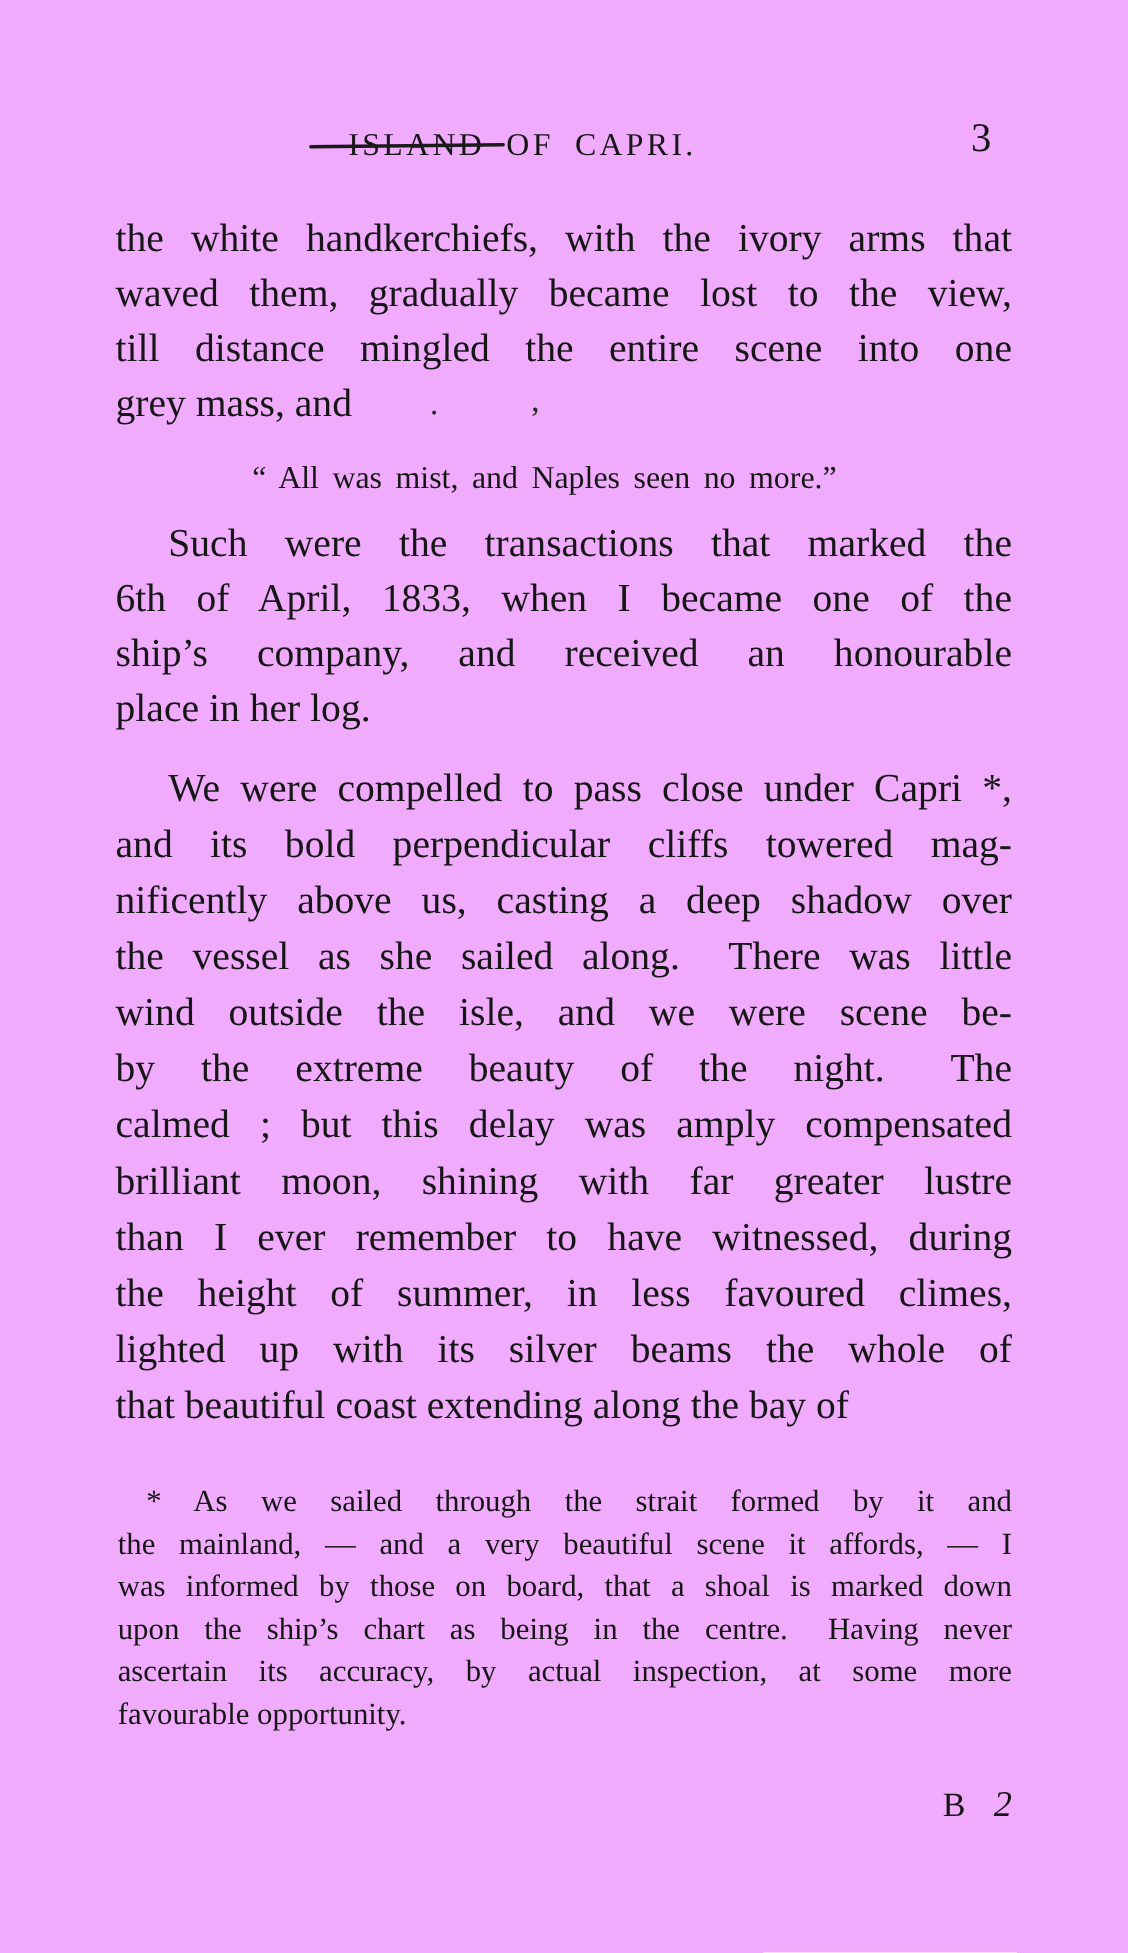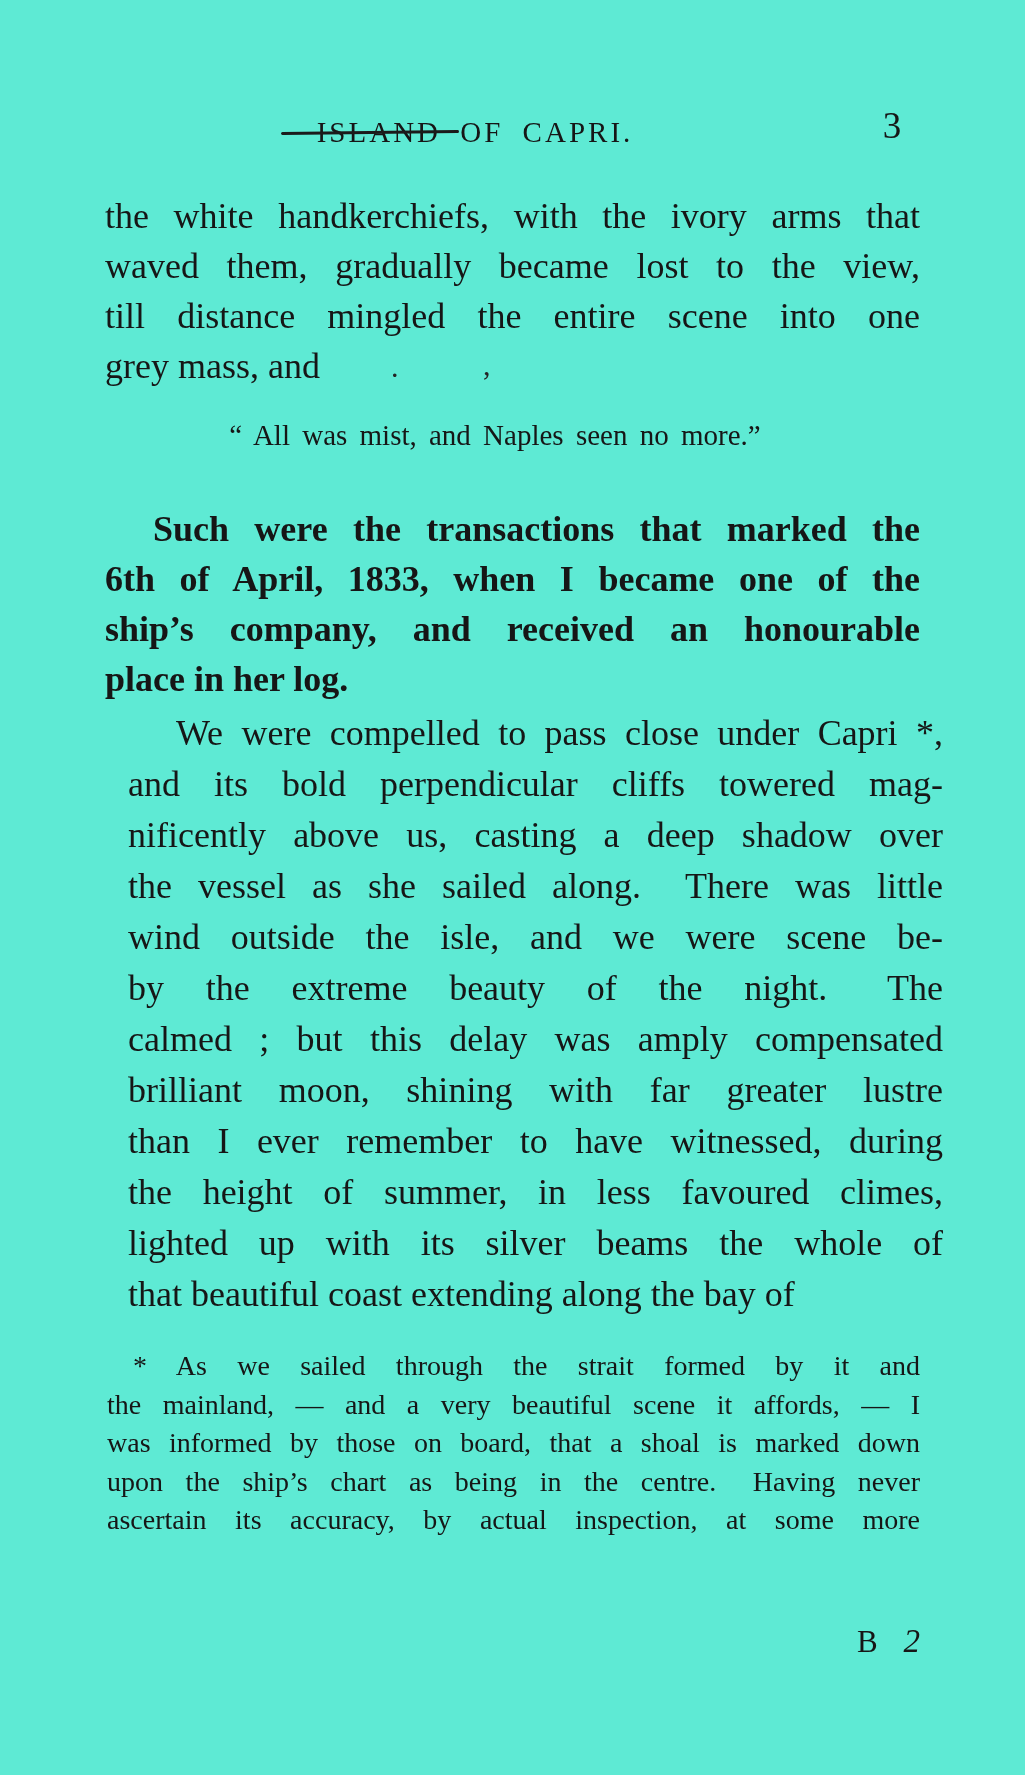--- a/index.html
+++ b/index.html
@@ -1,20 +1,20 @@
 <!DOCTYPE html>
 <html><head>
 <meta charset="utf-8">
 <style>
   html, body { margin: 0; padding: 0; background: #ffffff; }
   .page {
     position: relative;
     width: 1025px;
     height: 1775px;
-    background: #5eead4;
+    background: #f0abfc;
     font-family: "Liberation Serif", "DejaVu Serif", serif;
     color: #161616;
     overflow: hidden;
   }
 
   
   .header-title {
     position: absolute;
     top: 112px;
     left: 105px;
@@ -58,22 +58,22 @@
   .para .ln {
     text-align: justify;
     text-align-last: justify;
     line-height: 50px;
   }
   #para3 .ln { line-height: 51px; }
   .para .ln.last { text-align-last: left; }
   .para .ln.indent { text-indent: 48px; }
 
   #para1 { top: 191px; }
-  #para2 { top: 504px; font-weight: bold; }
-  #para3 { top: 708px; margin-left: 23px; }
+  #para2 { top: 468px; }
+  #para3 { top: 691px; }
 
   
   .quote {
     position: absolute;
     top: 418px;
     left: 105px;
     width: 780px;
     text-align: center;
     font-size: 29px;
     line-height: 35px;
@@ -163,20 +163,21 @@
     <div class="ln">lighted up with its silver beams the whole of</div>
     <div class="ln last">that beautiful coast extending along the bay of</div>
   </div>
 
   <div class="footnote">
     <div class="ln indent">* As we sailed through the strait formed by it and</div>
     <div class="ln">the mainland, — and a very beautiful scene it affords, — I</div>
     <div class="ln">was informed by those on board, that a shoal is marked down</div>
     <div class="ln">upon the ship’s chart as being in the centre.  Having never</div>
     <div class="ln">ascertain its accuracy, by actual inspection, at some more</div>
+    <div class="ln last">favourable opportunity.</div>
   </div>
 
   <div class="signature">
     <span class="sig-letter">B</span>
     <span class="sig-numeral">2</span>
   </div>
 
 </div>
 
 </body></html>

